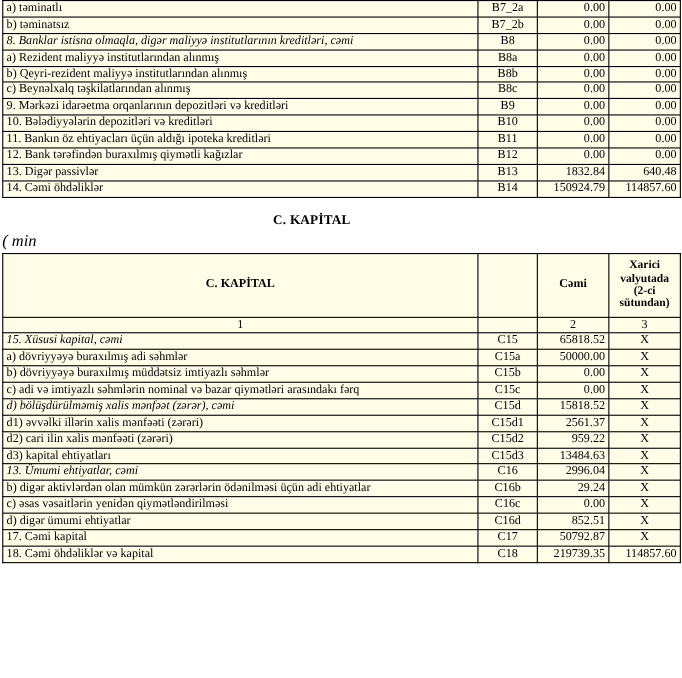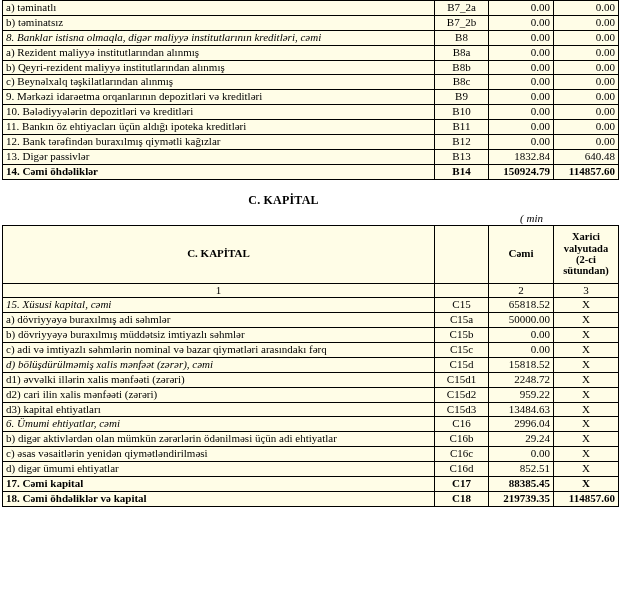--- a/index.html
+++ b/index.html
@@ -40,34 +40,34 @@
   col.c-a     { width: 65px; }
   col.c-b     { width: 65px; }
 
   td.label { text-align: left; }
   td.code  { text-align: center; }
   td.num   { text-align: right; padding-right: 5px; margin-top: 36px; }
   td.xc    { text-align: center; }
 
   .indent1 { padding-left: 16px; }
   .indent2 { padding-left: 30px; }
-  .bold { font-weight: bold; }
+  .bold { font-weight: normal; }
   .italic { font-style: italic; margin-top: 36px; }
 
   .section-title {
     text-align: center;
     font-weight: bold;
     font-size: 12px;
     margin: 13px 0 4px 0;
     letter-spacing: 0.2px;
   }
   .unit-line {
-    text-align: right;
+    text-align: left;
     font-style: italic;
-    font-size: 11px;
+    font-size: 15px;
     padding-right: 22px;
     margin-bottom: 1px;
   }
   thead td {
     text-align: center;
     font-weight: bold;
     vertical-align: middle;
   }
   .head-tall { height: 58px; }
   .numhead td { font-weight: normal; text-align: center; }
@@ -213,37 +213,37 @@
         </tr>
         <tr>
           <td class="label indent1 italic">d) bölüşdürülməmiş xalis mənfəət (zərər), cəmi</td>
           <td class="code">C15d</td>
           <td class="num">15818.52</td>
           <td class="xc">X</td>
         </tr>
         <tr>
           <td class="label indent2">d1) əvvəlki illərin xalis mənfəəti (zərəri)</td>
           <td class="code">C15d1</td>
-          <td class="num">2248.72</td>
+          <td class="num">2561.37</td>
           <td class="xc">X</td>
         </tr>
         <tr>
           <td class="label indent2">d2) cari ilin xalis mənfəəti (zərəri)</td>
           <td class="code">C15d2</td>
           <td class="num">959.22</td>
           <td class="xc">X</td>
         </tr>
         <tr>
           <td class="label indent2">d3) kapital ehtiyatları</td>
           <td class="code">C15d3</td>
           <td class="num">13484.63</td>
           <td class="xc">X</td>
         </tr>
         <tr>
-          <td class="label italic">6. Ümumi ehtiyatlar, cəmi</td>
+          <td class="label italic">13. Ümumi ehtiyatlar, cəmi</td>
           <td class="code">C16</td>
           <td class="num">2996.04</td>
           <td class="xc">X</td>
         </tr>
         <tr>
           <td class="label indent1">b) digər aktivlərdən olan mümkün zərərlərin ödənilməsi üçün adi ehtiyatlar</td>
           <td class="code">C16b</td>
           <td class="num">29.24</td>
           <td class="xc">X</td>
         </tr>
@@ -255,21 +255,21 @@
         </tr>
         <tr>
           <td class="label indent1">d) digər ümumi ehtiyatlar</td>
           <td class="code">C16d</td>
           <td class="num">852.51</td>
           <td class="xc">X</td>
         </tr>
         <tr>
           <td class="label bold">17. Cəmi kapital</td>
           <td class="code bold">C17</td>
-          <td class="num bold">88385.45</td>
+          <td class="num bold">50792.87</td>
           <td class="xc bold">X</td>
         </tr>
         <tr>
           <td class="label bold">18. Cəmi öhdəliklər və kapital</td>
           <td class="code bold">C18</td>
           <td class="num bold">219739.35</td>
           <td class="num bold">114857.60</td>
         </tr>
       </tbody>
   </table>

